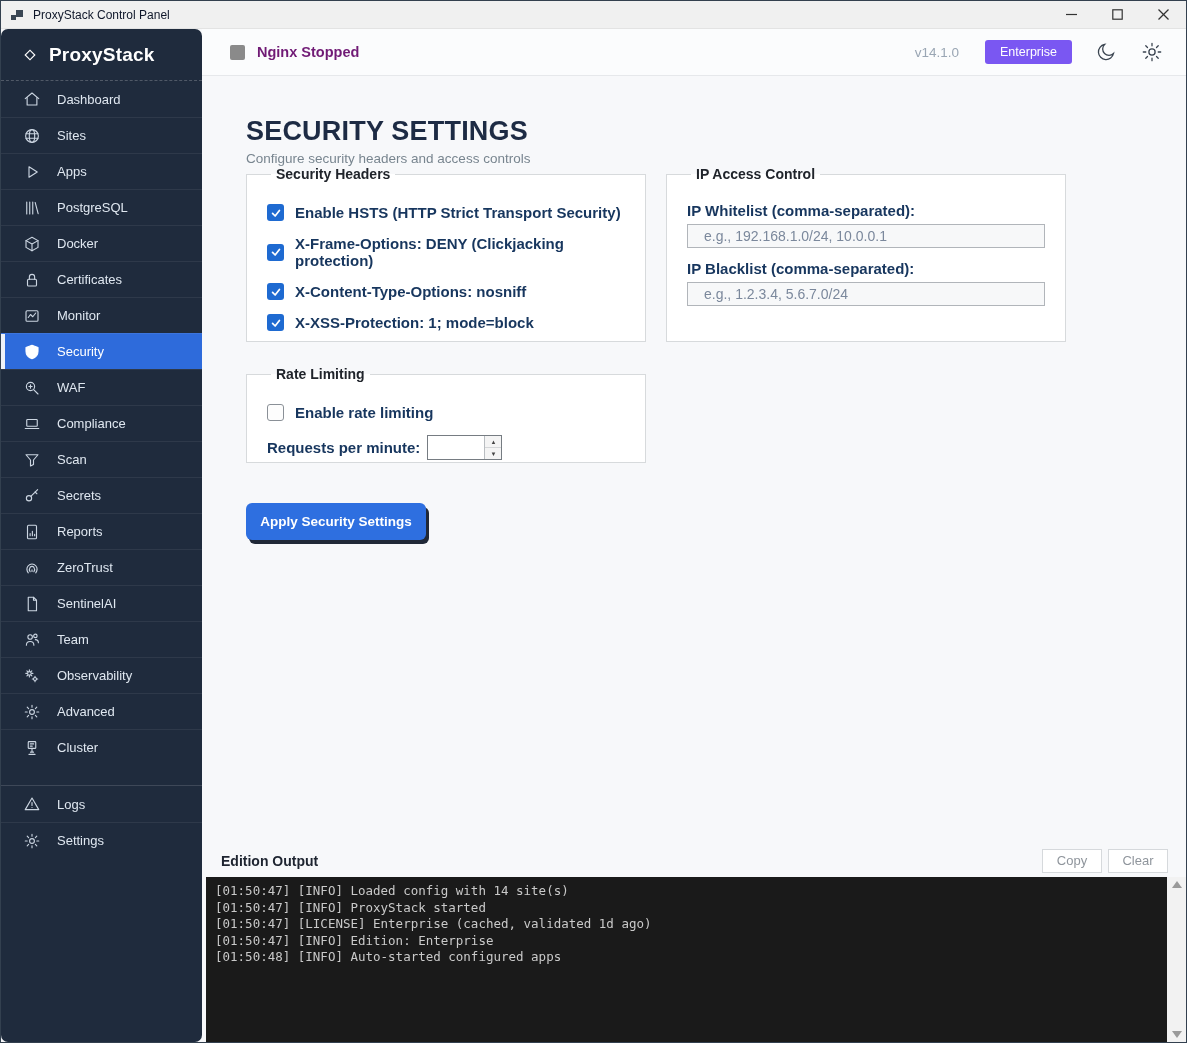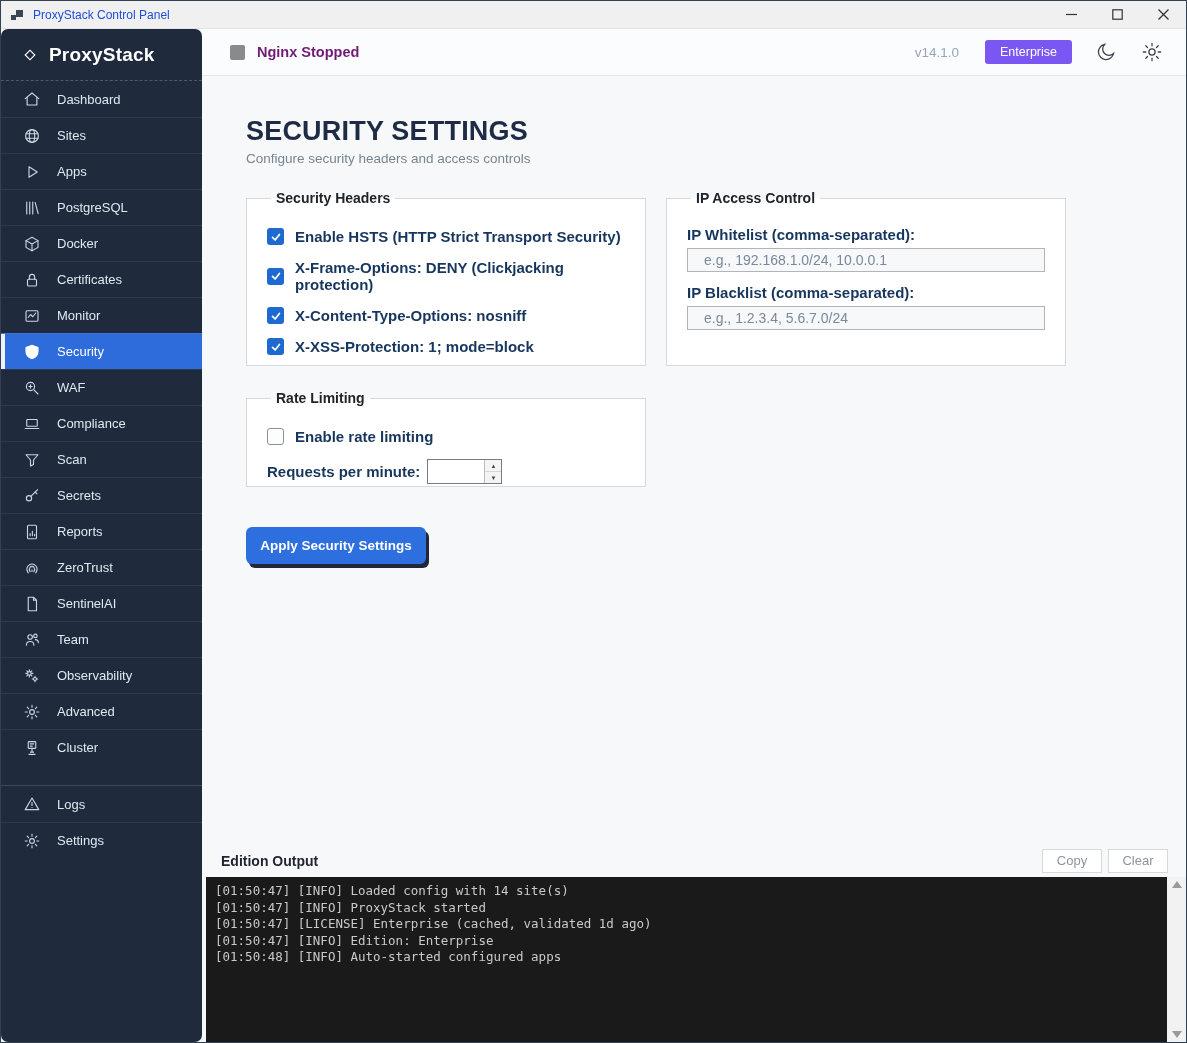--- a/index.html
+++ b/index.html
@@ -2,21 +2,21 @@
 <html><head>
 <meta charset="utf-8">
 <style>
   * { margin:0; padding:0; box-sizing:border-box; }
   html,body { width:1187px; height:1043px; font-family:"Liberation Sans", sans-serif; background:#f7f8fa; overflow:hidden; }
   .window { width:1187px; height:1043px; display:flex; flex-direction:column; border:1px solid #33404f; }
 
   
   .titlebar { height:28px; background:#f0f0f0; display:flex; align-items:center; flex:0 0 28px; border-bottom:1px solid #e3e3e3; }
   .titlebar .app-icon { width:16px; height:16px; margin:0 8px 0 8px; }
-  .titlebar .title { font-size:12px; color:#1d4ed8; flex:1; }
+  .titlebar .title { font-size:12px; color:#0f172a; flex:1; }
   .win-btn { width:46px; height:27px; display:flex; align-items:center; justify-content:center; cursor:default; }
   .win-btn svg { stroke:#333; stroke-width:1.2; fill:none; }
 
   
   .body-row { flex:1; display:flex; min-height:0; }
 
   
   .sidebar { width:201px; flex:0 0 201px; background:#1f2b3d; display:flex; flex-direction:column; color:#dde5ee;border-radius:7px; }
   .logo-row { height:52px; display:flex; align-items:center; padding-left:20px; border-bottom:1px dashed rgba(255,255,255,0.22); }
   .logo-row .logo-icon { margin-right:10px; display:flex; }
@@ -44,21 +44,21 @@
   .version { font-size:13.5px; color:#9aa6b4; margin-right:26px; }
   .badge { background:#7a57f2; color:#fff; font-size:12.5px; padding:5px 15px; border-radius:3px; margin-right:22px; cursor:pointer; }
   .hdr-icon { width:24px; height:24px; display:flex; align-items:center; justify-content:center; margin-right:22px; cursor:pointer; }
   .hdr-icon svg { stroke:#39434f; stroke-width:1.4; fill:none; stroke-linecap:round; }
   .hdr-icon:last-child { margin-right:4px; }
 
   
   .content { flex:1; padding:40px 0 0 44px; overflow:hidden; }
   .page-title { font-size:27px; font-weight:700; color:#1d2b44; letter-spacing:0.2px; }
   .page-subtitle { font-size:13.5px; color:#78858f; margin-top:4px; }
-  .fs-row { display:flex; gap:20px; margin-top:24px; }
+  .fs-row { display:flex; gap:20px; }
   fieldset { background:#ffffff; border:1px solid #d7dadc; width:400px; padding:8px 20px 12px 20px; }
   fieldset legend { font-size:14px; font-weight:600; color:#20242b; padding:0 5px; margin-left:4px; }
   #fs-security, #fs-ip { height:176px; }
   #fs-rate { height:97px; width:400px; margin-top:24px; }
 
   .chk-row { display:flex; align-items:center; margin-top:14px; cursor:pointer; }
   .chk-box { width:17px; height:17px; border-radius:3px; margin-right:11px; flex:0 0 17px; display:flex; align-items:center; justify-content:center; }
   .chk-box.checked { background:#1e6ad1; }
   .chk-box.unchecked { background:#fdfdfd; border:1px solid #8a9097; }
   .chk-label { font-size:15px; font-weight:600; color:#17365e; }

